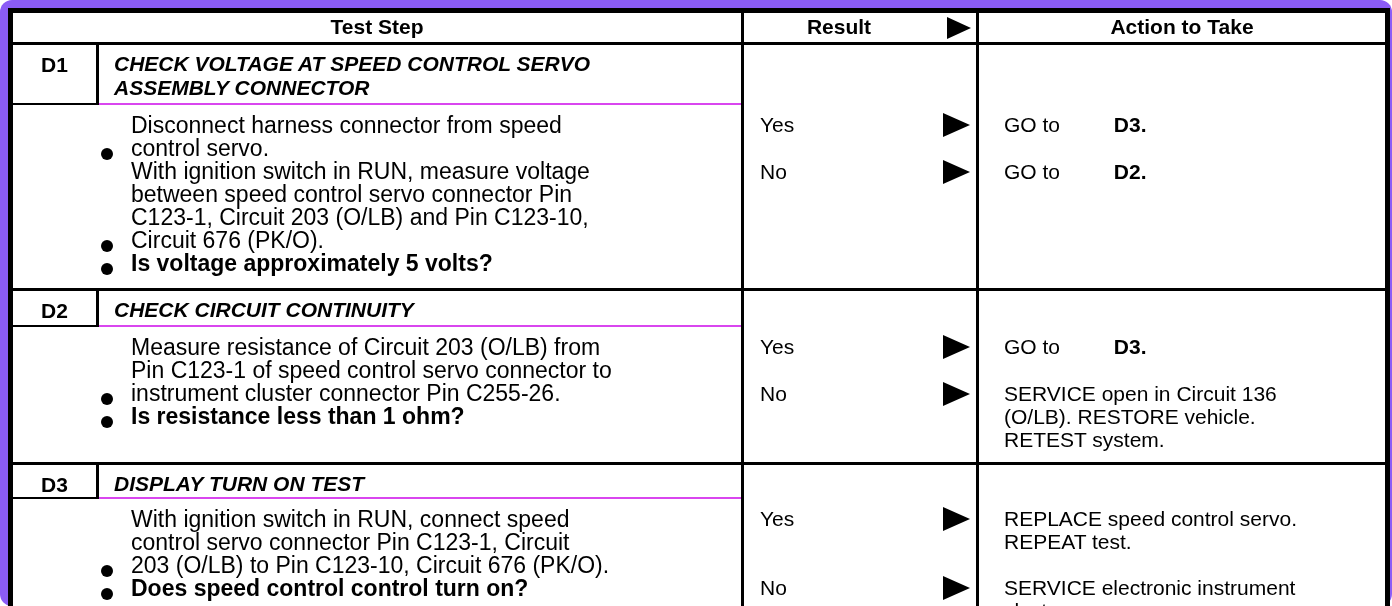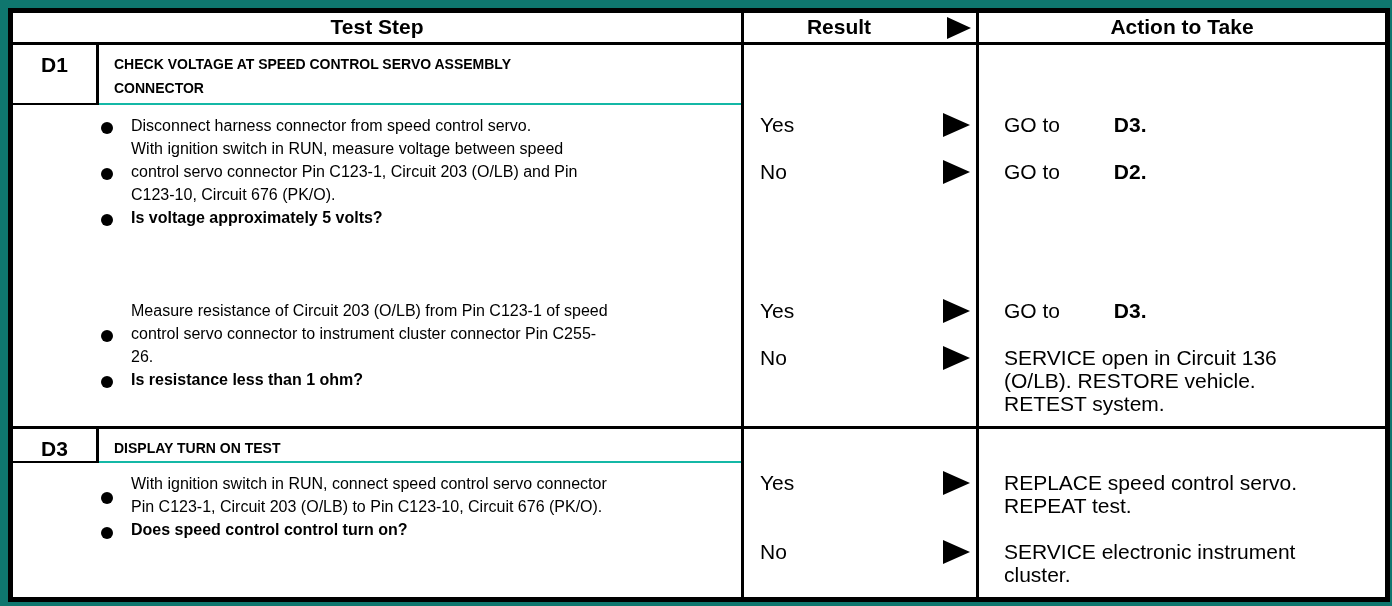--- a/index.html
+++ b/index.html
@@ -5,22 +5,23 @@
   * { margin:0; padding:0; box-sizing:border-box; }
   html,body { width:1392px; height:606px; background:#fff; }
   body {
     font-family:"Liberation Sans", sans-serif;
     color:#000;
     -webkit-font-smoothing:antialiased;
   }
   .sheet {
     position:relative;
     width:1392px; height:606px;
-    background:#0f766e;
+    background:#8b5cf6;
     padding:8px 7px 7px 8px;
+    border-radius:12px;
   }
   table.pinpoint {
     width:1377px; height:591px;
     border-collapse:collapse;
     table-layout:fixed;
     border:5px solid #000;
     background:#fff;
   }
   col.c-id     { width:87px;  }
   col.c-title  { width:645px; }
@@ -55,38 +56,39 @@
   td { vertical-align:top; }
 
   td.dnum {
     font-size:21px; font-weight:bold;
     text-align:center; padding-top:8px;
     border-top:3px solid #000;
     border-right:3px solid #000;
     border-bottom:2px solid #000;
   }
   td.stitle {
-    font-size:14px; font-weight:bold;
+    font-size:21px; font-weight:bold;
     padding:7px 10px 0 15px;
     line-height:24px;
     border-top:3px solid #000;
     border-right:3px solid #000;
-    border-bottom:2px solid #14b8a6;
+    border-bottom:2px solid #d946ef;
+    font-style:italic;
   }
   td.stitle .t-inner { display:inline-block; max-width:482px; }
 
   td.spacer      { border-top:3px solid #000; border-bottom:none; }
   td.spacer.rsp  { border-right:3px solid #000; }
 
   td.sbody {
     border-right:3px solid #000;
     border-top:none;
     padding:9px 18px 4px 88px;
   }
-  .bullet { display:flex; align-items:center; font-size:16px; line-height:23px; }
+  .bullet { display:flex; align-items:flex-end; font-size:23px; line-height:23px; }
   .dot {
     flex:0 0 12px; width:12px; height:12px;
     border-radius:50%; background:#000;
     margin:6px 18px 0 0;
   }
   .btext { max-width:482px; }
   .bullet.q .btext { font-weight:bold; }
 
   td.ra { position:relative; border-top:none; padding:0; }
   .vline {
@@ -181,20 +183,28 @@
             <span>No</span>
             <span class="row-arrow"></span>
           </div>
           <div class="act">
             <span>GO to </span><b>D2.</b><span></span>
           </div>
         </div>
       </td>
     </tr>
 
+    <tr class="h-t2">
+      <td class="dnum">D2</td>
+      <td class="stitle">
+        <span class="t-inner">CHECK CIRCUIT CONTINUITY</span>
+      </td>
+      <td class="spacer rsp"></td>
+      <td class="spacer"></td>
+    </tr>
     <tr class="h-b2">
       <td class="sbody" colspan="2">
         <div class="bullet">
           <span class="dot"></span>
           <span class="btext">Measure resistance of Circuit 203 (O/LB) from Pin C123-1 of speed control servo connector to instrument cluster connector Pin C255-26.</span>
         </div>
         <div class="bullet q">
           <span class="dot"></span>
           <span class="btext">Is resistance less than 1 ohm?</span>
         </div>

